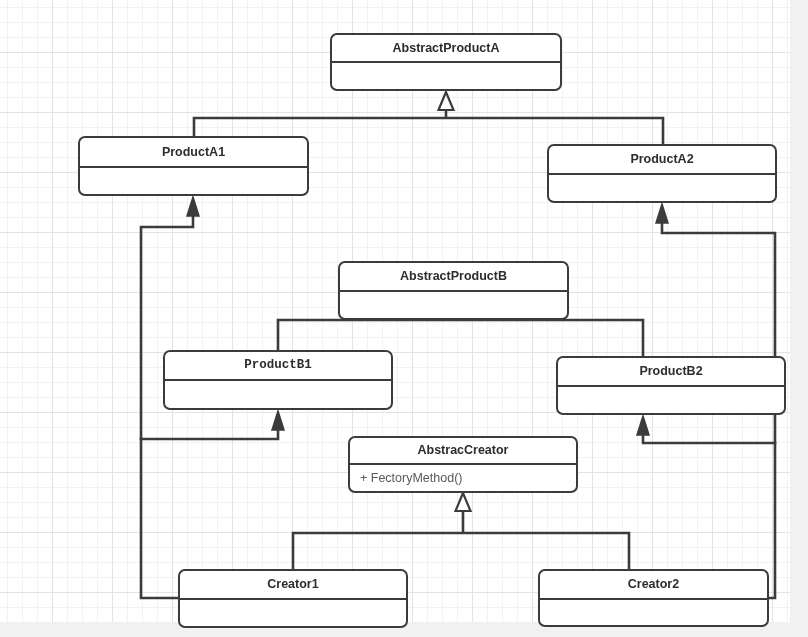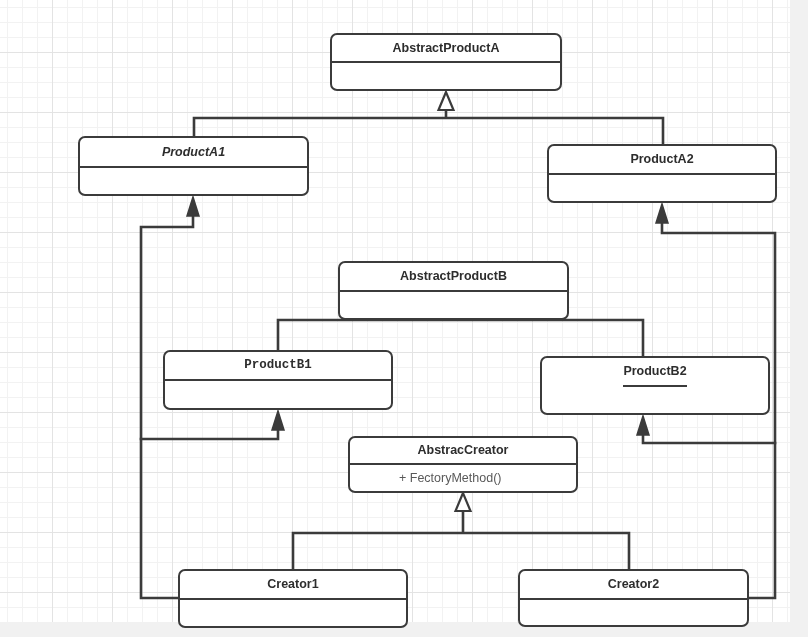--- a/index.html
+++ b/index.html
@@ -75,41 +75,40 @@
     color: #2d2d2d;
     border-bottom: 2.6px solid #3b3b3b;
     white-space: nowrap;
     overflow: hidden;
   }
   .uml-class-body {
     flex: 1;
     display: flex;
     flex-direction: column;
     justify-content: center;
-    padding-left: 39px;
   }
   .uml-member {
     font-size: 12.5px;
     color: #595959;
     padding-left: 10px;
     white-space: nowrap;
   }
   
   #c-abstract-product-a { left: 330px; top: 33px;  width: 232px; height: 58px; }
   #c-abstract-product-a .uml-class-title { height: 28px; }
-  #c-product-a1         { left: 78px;  top: 136px; width: 231px; height: 60px; font-style: italic; }
+  #c-product-a1         { left: 78px;  top: 136px; width: 231px; height: 60px; }
   #c-product-a1 .uml-class-title { height: 30px; line-height: 28px; }
   #c-product-a2         { left: 547px; top: 144px; width: 230px; height: 59px; gap: 26px; }
   #c-abstract-product-b { left: 338px; top: 229px; width: 231px; height: 59px; margin-top: 32px; }
   #c-product-b1         { left: 163px; top: 350px; width: 230px; height: 60px; font-family: Liberation Mono, monospace; }
-  #c-product-b2         { left: 540px; top: 356px; width: 230px; height: 59px; align-items: center; }
+  #c-product-b2         { left: 556px; top: 356px; width: 230px; height: 59px; }
   #c-abstrac-creator    { left: 348px; top: 436px; width: 230px; height: 57px; }
   #c-abstrac-creator .uml-class-title { height: 27px; line-height: 25px; }
   #c-creator1           { left: 178px; top: 569px; width: 230px; height: 59px; }
-  #c-creator2           { left: 518px; top: 569px; width: 231px; height: 58px; }
+  #c-creator2           { left: 538px; top: 569px; width: 231px; height: 58px; }
 </style>
 </head>
 <body>
 
 <div id="stage">
 
   <div id="canvas"></div>
 
   <svg id="edges" viewBox="0 0 808 637" xmlns="http://www.w3.org/2000/svg">
 

